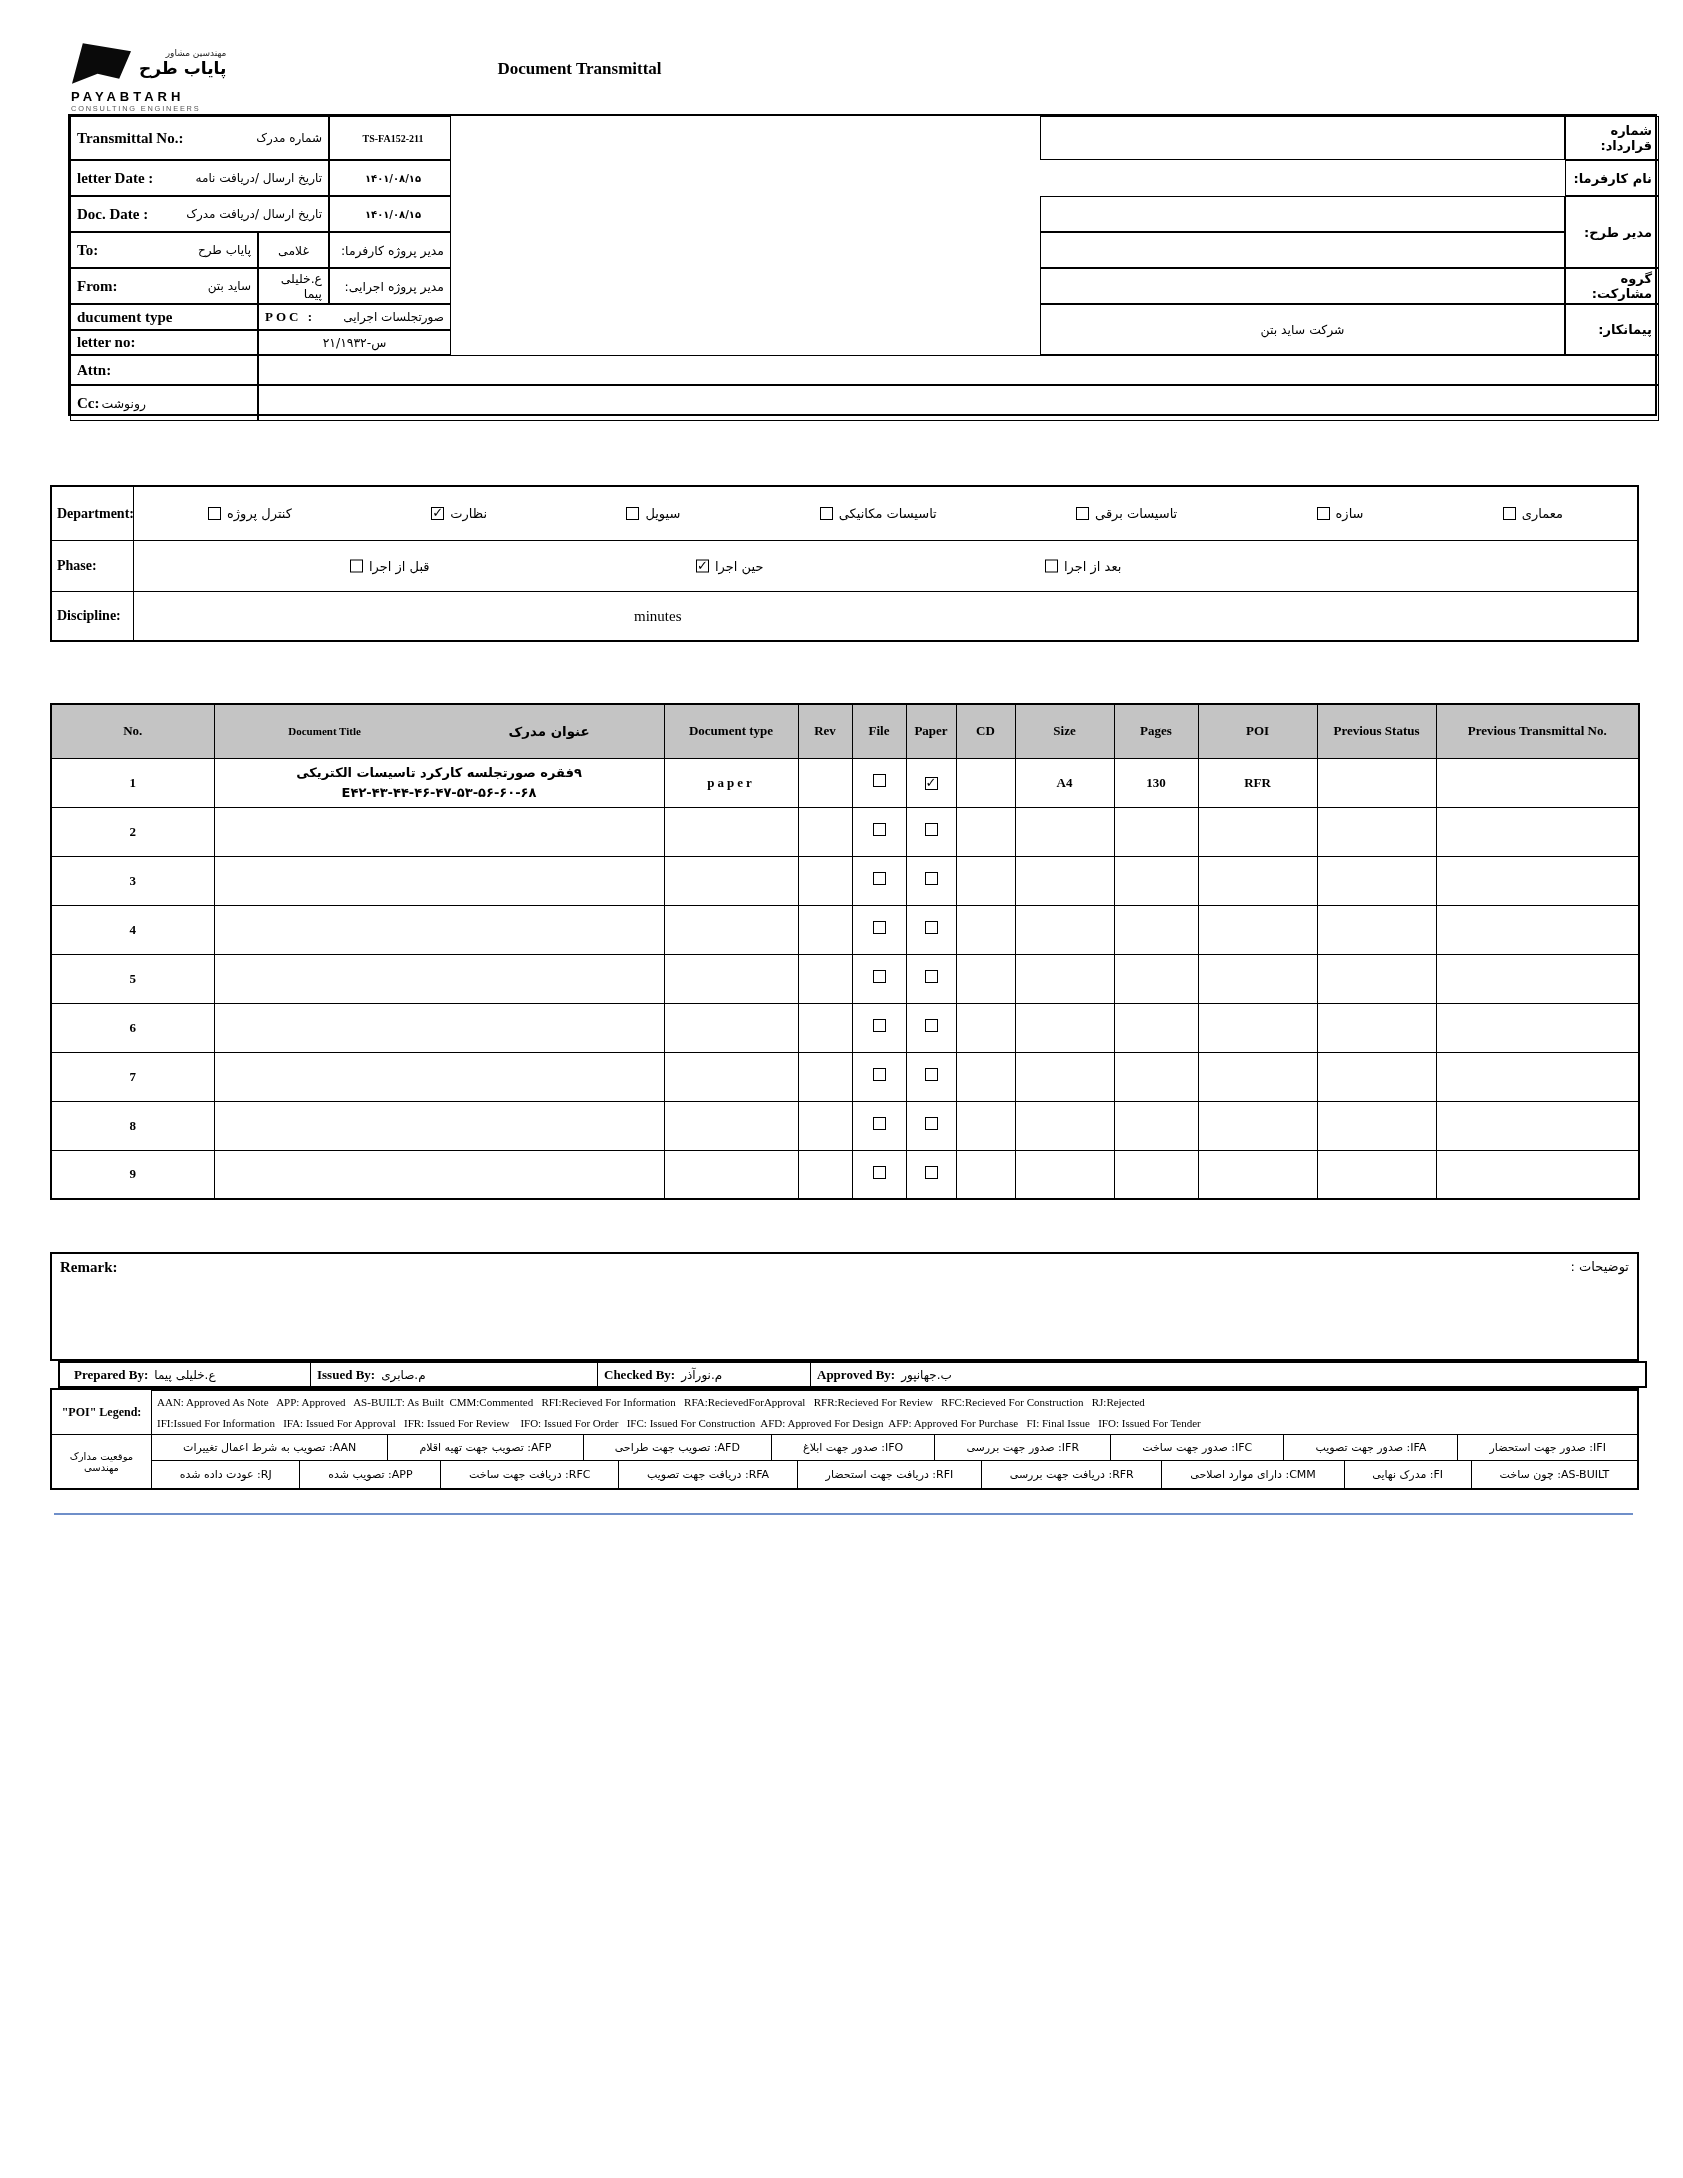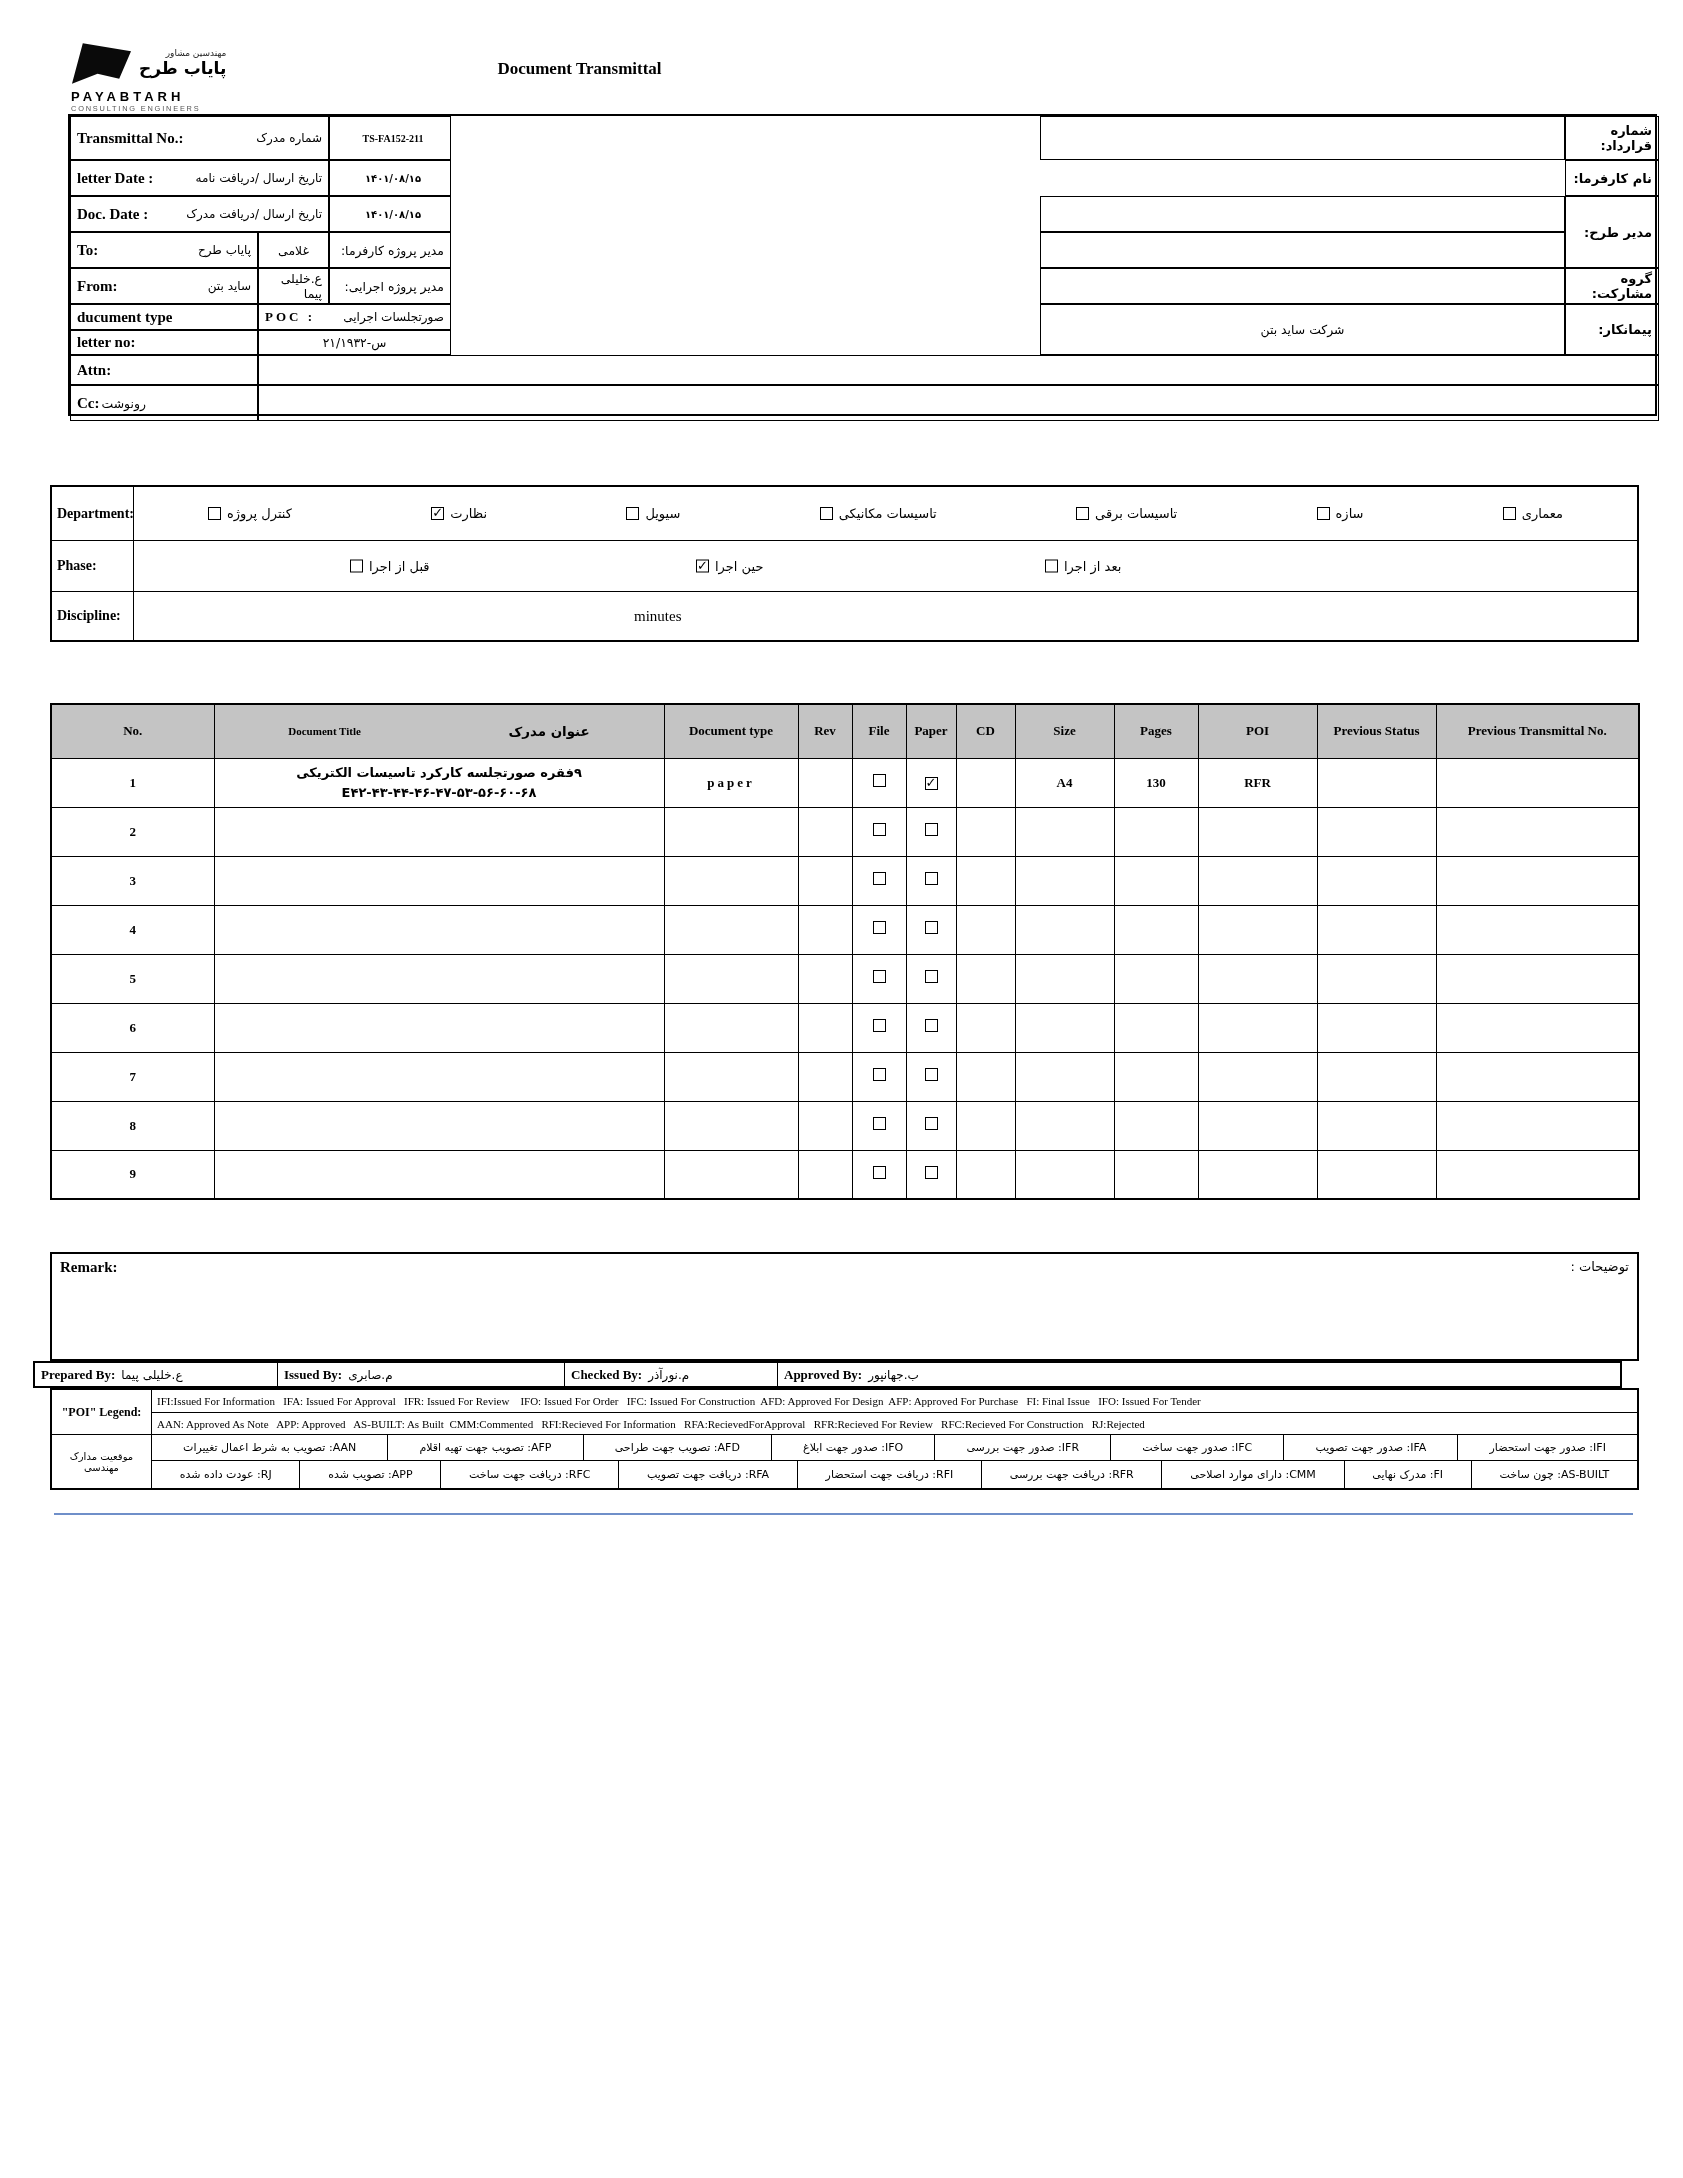--- a/index.html
+++ b/index.html
@@ -82,22 +82,22 @@
              font-size:12px; padding:2px 8px; line-height:1.5; }
   .c-doctype { font-weight:normal; font-size:15px; letter-spacing:3px; }
 
   
   .remark-box { position:absolute; top:1252px; left:50px; width:1589px; height:109px;
                 border:2px solid #000; display:flex; justify-content:space-between;
                 align-items:flex-start; padding:5px 8px; }
   .remark-en { font-size:15px; font-weight:bold; }
   .remark-fa { font-size:13px; }
 
-  .sig-row { position:absolute; top:1361px; left:33px; width:1589px; height:27px;
-             border:2px solid #000; display:flex; }
+  .sig-row { position:absolute; top:1361px; left:58px; width:1589px; height:27px;
+             border:2px solid #000; display:flex;padding-left:8px; }
   .sig-cell { border-right:1px solid #000; display:flex; align-items:center; gap:6px;
               padding:0 6px; overflow:hidden; }
   .sig-cell:last-child { border-right:none; }
   .sig-cell .en { font-weight:bold; font-size:13px; white-space:nowrap; }
   .sig-cell .fa { font-size:12px; white-space:nowrap; }
 
   
   .legend { position:absolute; top:1388px; left:50px; width:1589px; border:2px solid #000;
             display:grid; grid-template-columns:99px 1486px;
             grid-template-rows:22px 22px 26px 28px; }
@@ -448,22 +448,22 @@
       <span class="fa">م.نورآذر</span>
     </div>
     <div class="sig-cell" style="flex:1">
       <span class="en">Approved By:</span>
       <span class="fa">ب.جهانپور</span>
     </div>
   </div>
 
   <section class="legend">
     <div class="lg-poi">"POI" Legend:</div>
+    <div class="lg-en bt">AAN: Approved As Note   APP: Approved   AS-BUILT: As Built  CMM:Commented   RFI:Recieved For Information   RFA:RecievedForApproval   RFR:Recieved For Review   RFC:Recieved For Construction   RJ:Rejected</div>
     <div class="lg-en">IFI:Issued For Information   IFA: Issued For Approval   IFR: Issued For Review    IFO: Issued For Order   IFC: Issued For Construction  AFD: Approved For Design  AFP: Approved For Purchase   FI: Final Issue   IFO: Issued For Tender</div>
-    <div class="lg-en bt">AAN: Approved As Note   APP: Approved   AS-BUILT: As Built  CMM:Commented   RFI:Recieved For Information   RFA:RecievedForApproval   RFR:Recieved For Review   RFC:Recieved For Construction   RJ:Rejected</div>
     <div class="lg-fa-side">موقعیت مدارک مهندسی</div>
     <div class="lg-fa-row">
         <span class="lg-item">IFI: صدور جهت استحضار</span>
         <span class="lg-item">IFA: صدور جهت تصویب</span>
         <span class="lg-item">IFC: صدور جهت ساخت</span>
         <span class="lg-item">IFR: صدور جهت بررسی</span>
         <span class="lg-item">IFO: صدور جهت ابلاغ</span>
         <span class="lg-item">AFD: تصویب جهت طراحی</span>
         <span class="lg-item">AFP: تصویب جهت تهیه اقلام</span>
         <span class="lg-item">AAN: تصویب به شرط اعمال تغییرات</span>

